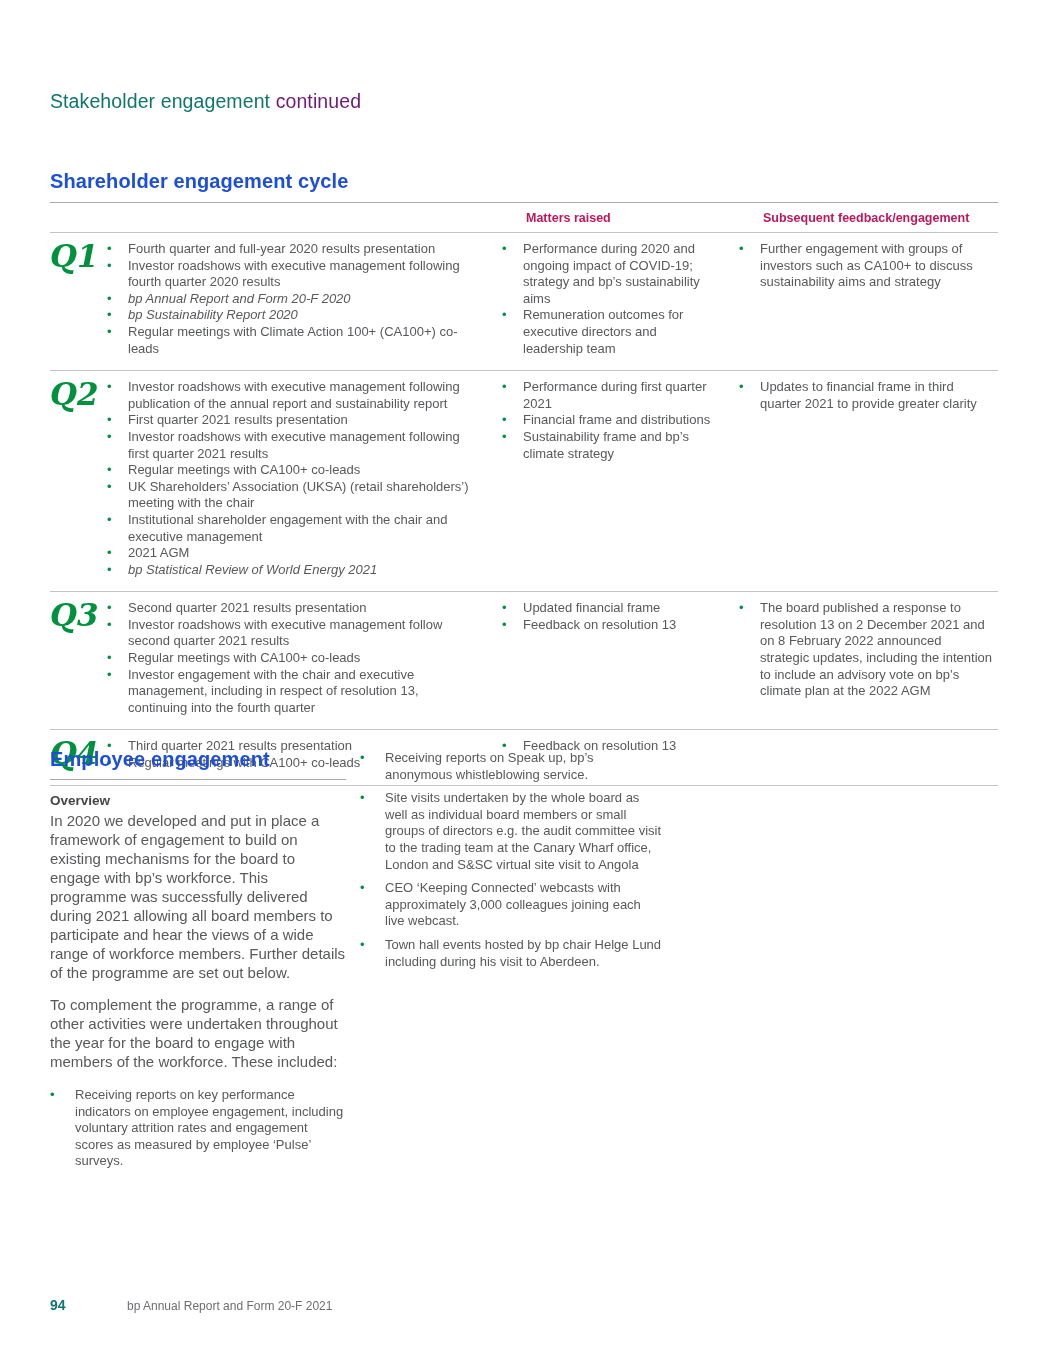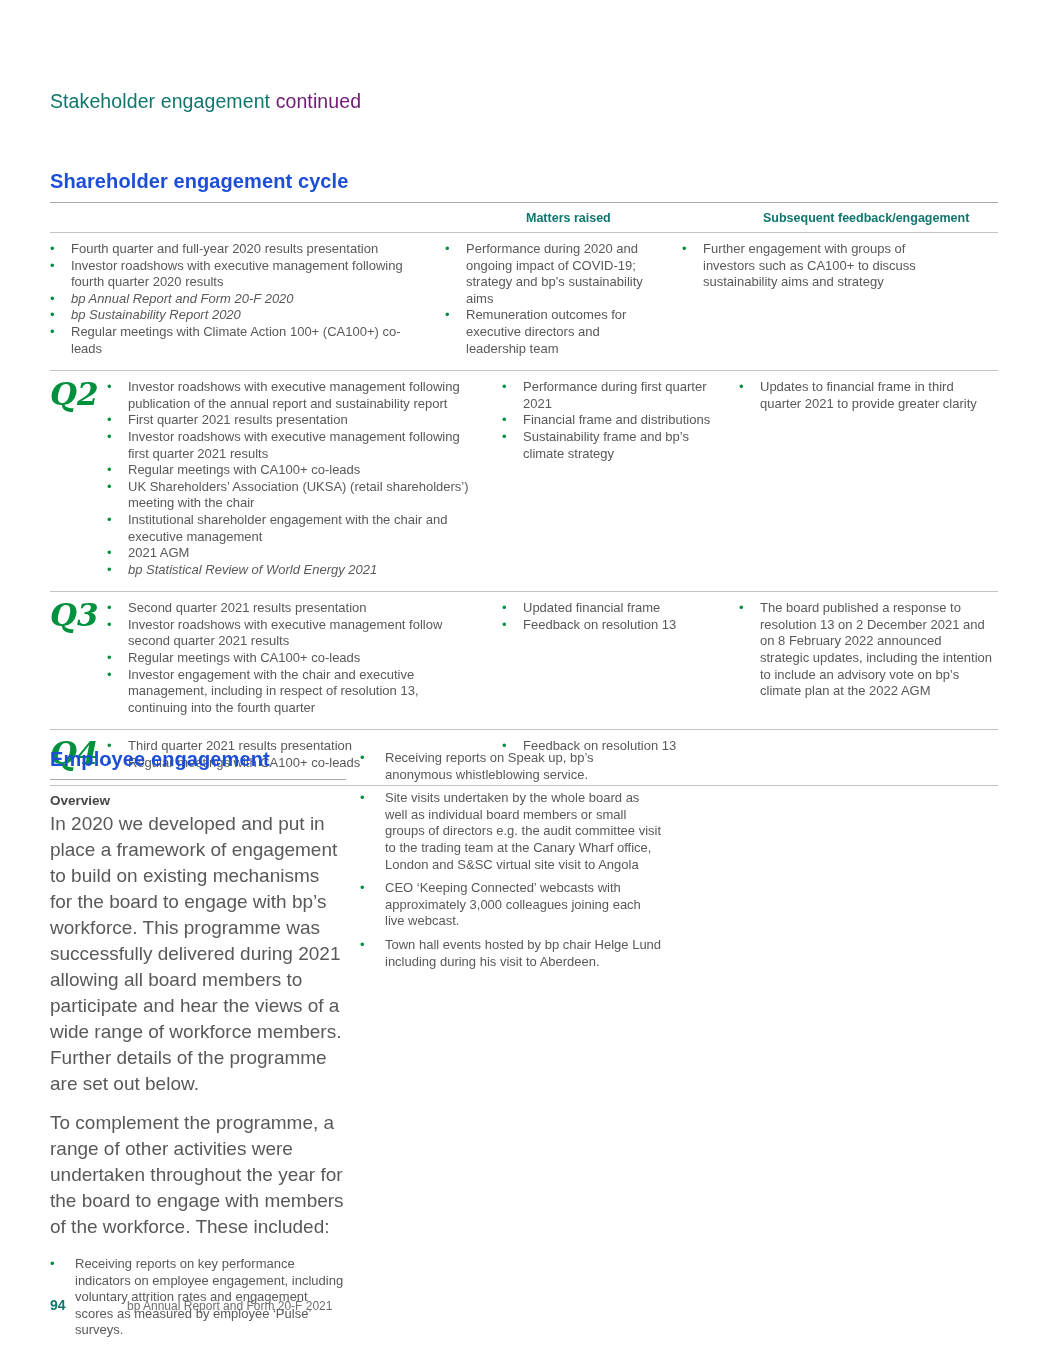--- a/index.html
+++ b/index.html
@@ -14,21 +14,21 @@
   #page-title{left:50px;top:90px;font-size:19.5px;letter-spacing:.1px;}
   #page-title .main{color:#0f766e;}
   #page-title .suffix{color:#701a75;margin-top:48px;}
 
   
   #shareholder{left:50px;top:170px;width:948px;}
   .sec-head{color:#1d4ed8;font-size:20px;font-weight:bold;margin:0 0 9px 0;letter-spacing:.1px;}
   .rule{border:0;border-top:1px solid #a9abae;margin:0;height:0;}
 
   .t-head{position:relative;height:29px;border-bottom:1px solid #c3c4c6;}
-  .t-head .col-label{position:absolute;bottom:7px;color:#0f766e;font-weight:bold;font-size:12.5px;padding-left:24px;}
+  .t-head .col-label{position:absolute;bottom:7px;color:#be185d;font-weight:bold;font-size:12.5px;padding-left:24px;}
   .t-head .lbl-matters{left:452px;}
   .t-head .lbl-feedback{left:689px;}
 
   .t-row{display:flex;border-bottom:1px solid #c3c4c6;padding:8px 0 13px 0;}
   .col-q{width:57px;flex:0 0 57px;}
   .q-label{
     font-family:"DejaVu Serif","Liberation Serif",serif;
     font-style:italic;font-weight:bold;font-size:31px;line-height:1;
     color:#00913f;display:inline-block;margin-top:0px;
   }
@@ -40,21 +40,21 @@
   .bi .dot{width:21px;flex:0 0 21px;color:#00913f;font-size:13px;}
   .bi .tx{flex:1;}
   .bi .tx.it{font-style:italic;}
 
   
   #employee{left:50px;top:748px;width:948px;}
   #emp-left{position:absolute;left:0;top:0;width:296px;}
   #emp-right{position:absolute;left:310px;top:2px;width:302px;}
   #emp-left .sec-head{margin-bottom:8px;}
   .sub-head{color:#454648;font-weight:bold;font-size:13.5px;margin:13px 0 3px 0;}
-  .para{font-size:19px;line-height:26px;margin:0 0 13px 0;}
+  .para{font-size:15px;line-height:19px;margin:0 0 13px 0;}
   .blist .bi{margin-bottom:7px;font-size:13px;line-height:16.6px;}
   .blist .bi .dot{width:25px;flex:0 0 25px;}
   #emp-left .blist{margin-top:16px;}
 
   
   #footer{left:50px;top:1297px;width:948px;height:24px;}
   #page-number{position:absolute;left:0;top:0;color:#0f766e;font-weight:bold;font-size:14px;}
   #footer-text{position:absolute;left:77px;top:2px;color:#6d6e71;font-size:12px;}
 </style>
 </head>
@@ -66,20 +66,21 @@
 
 <div id="shareholder" class="abs">
   <h2 class="sec-head">Shareholder engagement cycle</h2>
   <hr class="rule">
   <div class="t-head">
     <span class="col-label lbl-matters">Matters raised</span>
     <span class="col-label lbl-feedback">Subsequent feedback/engagement</span>
   </div>
   <div id="table-rows">
       <div class="t-row">
+        <div class="col-q"><span class="q-label">Q1</span></div>
         <div class="col col-act">
           <div class="bi">
             <span class="dot">•</span>
             <span class="tx">Fourth quarter and full-year 2020 results presentation</span>
           </div>
           <div class="bi">
             <span class="dot">•</span>
             <span class="tx">Investor roadshows with executive management following fourth quarter 2020 results</span>
           </div>
           <div class="bi">

